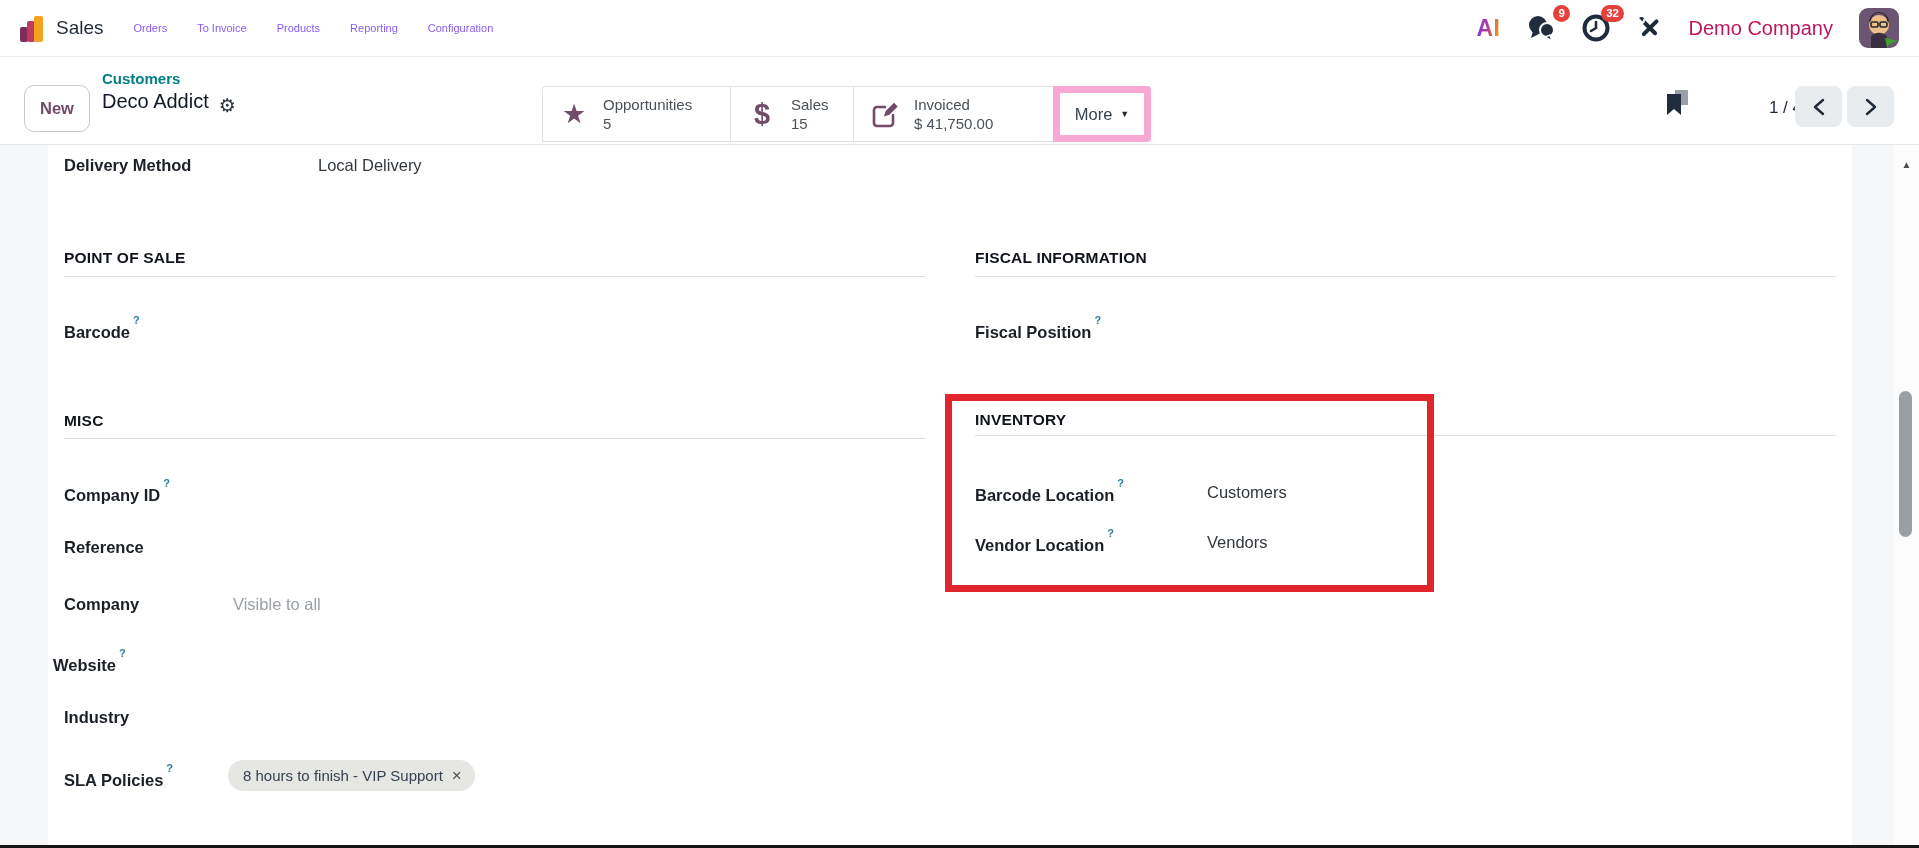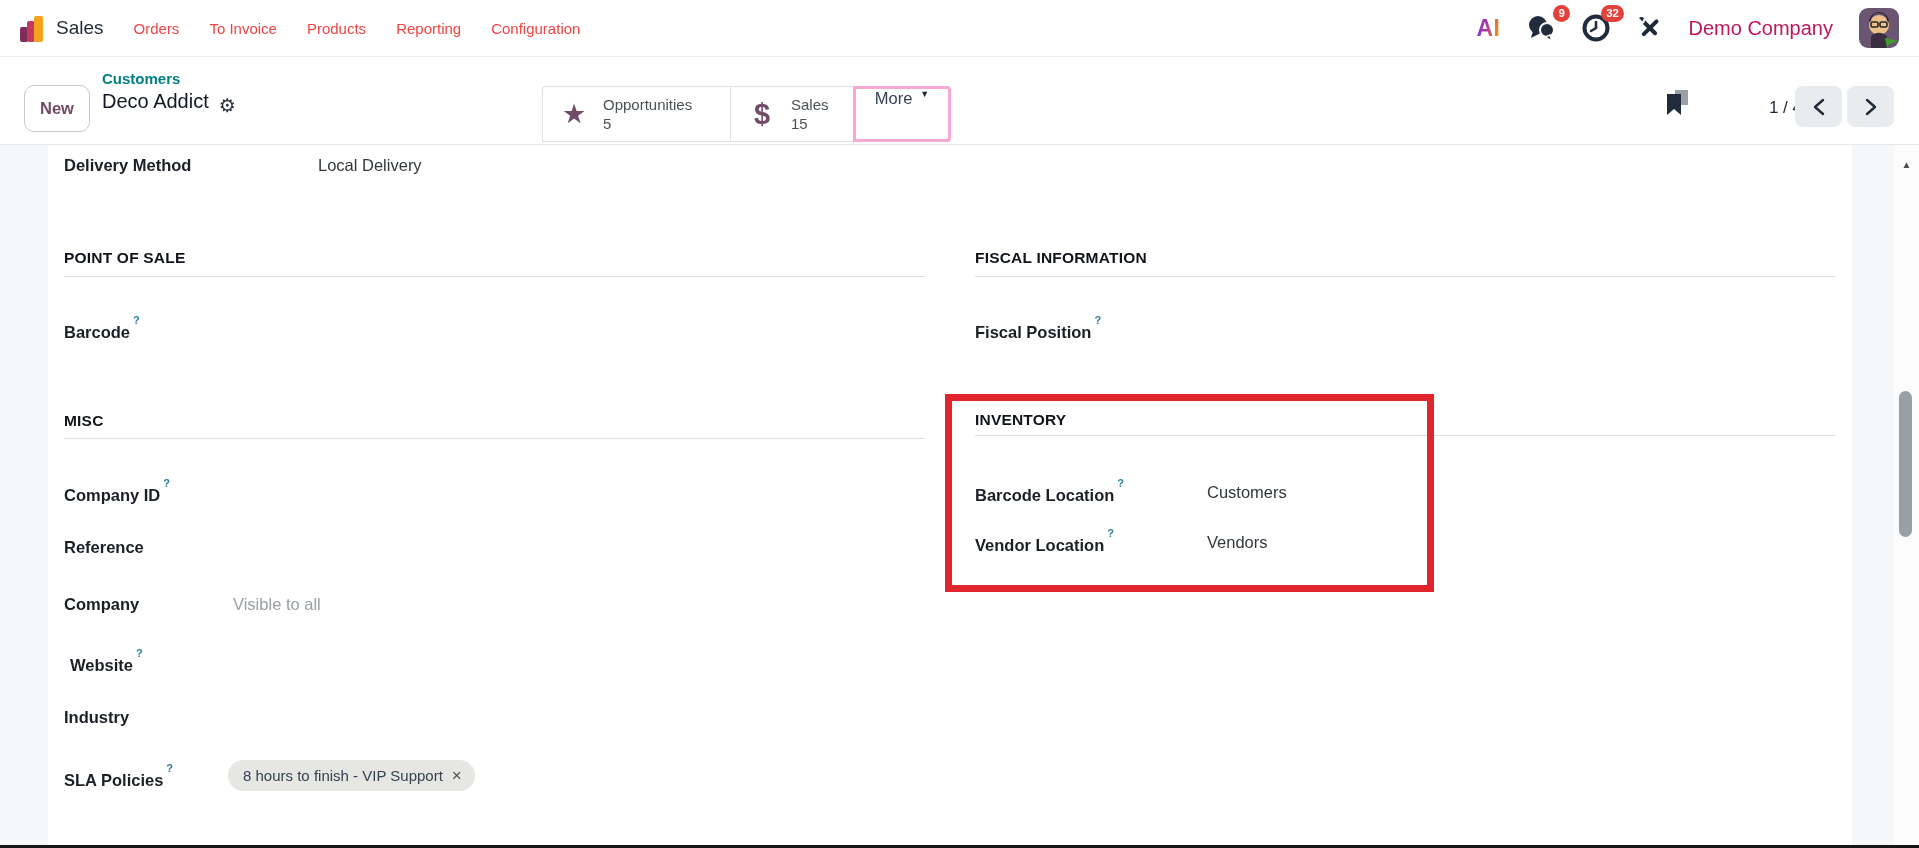--- a/index.html
+++ b/index.html
@@ -10,21 +10,21 @@
   
   .navbar { position:absolute; left:0; top:0; width:1919px; height:57px; background:#fff;
             border-bottom:1px solid #ececee; display:flex; align-items:center; padding:0 20px; }
   .nav-left { display:flex; align-items:center; gap:30px; }
   .app-brand { display:flex; align-items:center; gap:13px; cursor:pointer; }
   .app-icon { display:flex; align-items:flex-end; gap:1px; height:27px; }
   .app-icon .b1 { width:8px; height:15px; background:#7c2d5a; border-radius:2px; }
   .app-icon .b2 { width:8px; height:21px; background:#c23a5f; border-radius:2px; margin-left:-2px; }
   .app-icon .b3 { width:9px; height:26px; background:#f6a21e; border-radius:2px; margin-left:-2px; }
   .app-name { font-size:19px; font-weight:500; color:#1f2937; }
-  .nav-item { font-size:15px; color:#ef4444; cursor:pointer; }
+  .nav-item { font-size:11px; color:#8b5cf6; cursor:pointer; }
   .nav-right { margin-left:auto; display:flex; align-items:center; gap:26px; }
   .icon-wrap { position:relative; display:flex; align-items:center; cursor:pointer; }
   .badge { position:absolute; top:-9px; right:-14px; background:#e6403c; color:#fff;
            font-size:11.5px; font-weight:700; border-radius:10px; padding:2.5px 5.5px; line-height:1; }
   .ai-logo { font-size:23px; font-weight:800; color:#9333ea; letter-spacing:0.5px; }
   @supports (-webkit-background-clip: text) {
     .ai-logo { background:linear-gradient(100deg,#7b3fd4 10%,#b0369f 45%,#f59e0b 95%);
                -webkit-background-clip:text; background-clip:text; color:transparent; }
   }
   .company-name { font-size:20px; color:#be185d; cursor:pointer; }
@@ -45,23 +45,23 @@
   .stat-group { position:absolute; left:542px; top:29px; display:flex; height:56px; }
   .stat-btn { display:flex; align-items:center; gap:13px; background:#fff; border:1px solid #dee2e6;
               border-right:none; padding:0 10px 0 15px; cursor:pointer; }
   .stat-btn:first-child { border-radius:4px 0 0 0; }
   .stat-ico { width:32px; display:flex; justify-content:center; color:#714B67; flex:0 0 auto; }
   .stat-star { font-size:27px; line-height:1; color:#714B67; }
   .stat-dollar { font-size:29px; line-height:1; font-weight:700; color:#714B67; }
   .stat-txt { display:flex; flex-direction:column; line-height:19px; }
   .stat-label { font-size:15px; color:#4a5158; }
   .stat-value { font-size:15px; color:#4a5158; }
-  .btn-more { width:98px; height:56px; background:#fff; border:3px solid #f9a8d4; border-radius:0 4px 4px 0;
+  .btn-more { width:98px; height:56px; background:#fff; border:7px solid #f9a8d4; border-radius:0 4px 4px 0;
               font-family:inherit; font-size:16.5px; font-weight:500; color:#374151; cursor:pointer;
-              display:flex; justify-content:center; gap:8px; }
+              display:flex; align-items:center; justify-content:center; gap:8px; }
   .caret { font-size:9px; color:#1f2937; }
 
   .bookmark-btn { position:absolute; left:1662px; top:31px; width:30px; height:30px; cursor:pointer; }
   .pager-value { position:absolute; left:1738px; top:41px; width:64px; text-align:right;
                  font-size:17px; color:#1f2937; cursor:pointer; }
   .pager-btn { position:absolute; top:29px; width:47px; height:41px; background:#e9ecef; border:none;
                border-radius:8px; cursor:pointer; display:flex; align-items:center; justify-content:center; }
   .pager-prev { left:1795px; }
   .pager-next { left:1847px; }
 
@@ -176,20 +176,32 @@
           <span class="stat-value">5</span>
         </span>
       </div>
       <div class="stat-btn" style="width:123px">
         <span class="stat-ico">
             <span class="stat-dollar">$</span>
           </span>
         <span class="stat-txt">
           <span class="stat-label">Sales</span>
           <span class="stat-value">15</span>
+        </span>
+      </div>
+      <div class="stat-btn" style="width:200px">
+        <span class="stat-ico">
+          <svg width="28" height="28" viewBox="0 0 28 28">
+            <path d="M22 15 v8 a3 3 0 0 1 -3 3 H6 a3 3 0 0 1 -3 -3 V10 a3 3 0 0 1 3 -3 h8" fill="none" stroke="#714B67" stroke-width="2.6" stroke-linecap="round"></path>
+            <path d="M12 17 l2 -6 l9 -9 l4 4 l-9 9 Z" fill="#714B67" transform="scale(0.92) translate(2,1)"></path>
+          </svg>
+        </span>
+        <span class="stat-txt">
+          <span class="stat-label">Invoiced</span>
+          <span class="stat-value">$ 41,750.00</span>
         </span>
       </div>
       <button class="btn-more">
         <span>More</span>
         <span class="caret">▼</span>
       </button>
     </div>
 
     <div class="bookmark-btn">
       <svg width="30" height="30" viewBox="0 0 30 30">
@@ -230,21 +242,21 @@
       <span>Company ID</span><sup class="sup-help">?</sup>
     </div>
     <div class="field-value" style="left:233px; top:478px; width:600px; height:24px;"></div>
 
     <div class="field-label" style="left:64px; top:535px;">Reference</div>
     <div class="field-value" style="left:233px; top:535px; width:600px; height:24px;"></div>
 
     <div class="field-label" style="left:64px; top:592px;">Company</div>
     <div class="field-value placeholder" style="left:233px; top:592px;">Visible to all</div>
 
-    <div class="field-label" style="left:70px; top:648px;">
+    <div class="field-label" style="left:53px; top:648px;">
       <span>Website</span><sup class="sup-help">?</sup>
     </div>
     <div class="field-value" style="left:233px; top:648px; width:600px; height:24px;"></div>
 
     <div class="field-label" style="left:64px; top:705px;">Industry</div>
     <div class="field-value" style="left:233px; top:705px; width:600px; height:24px;"></div>
 
     <div class="field-label" style="left:64px; top:763px;">
       <span>SLA Policies</span><sup class="sup-help">?</sup>
     </div>

